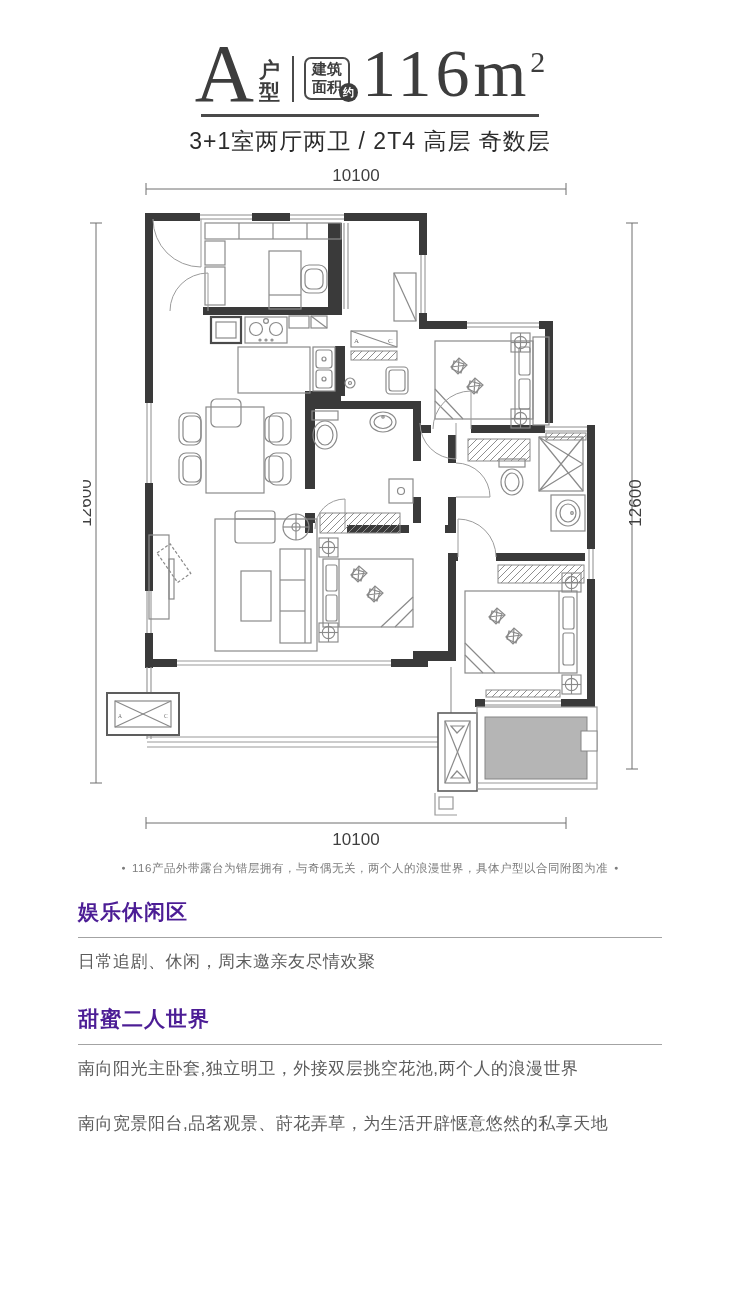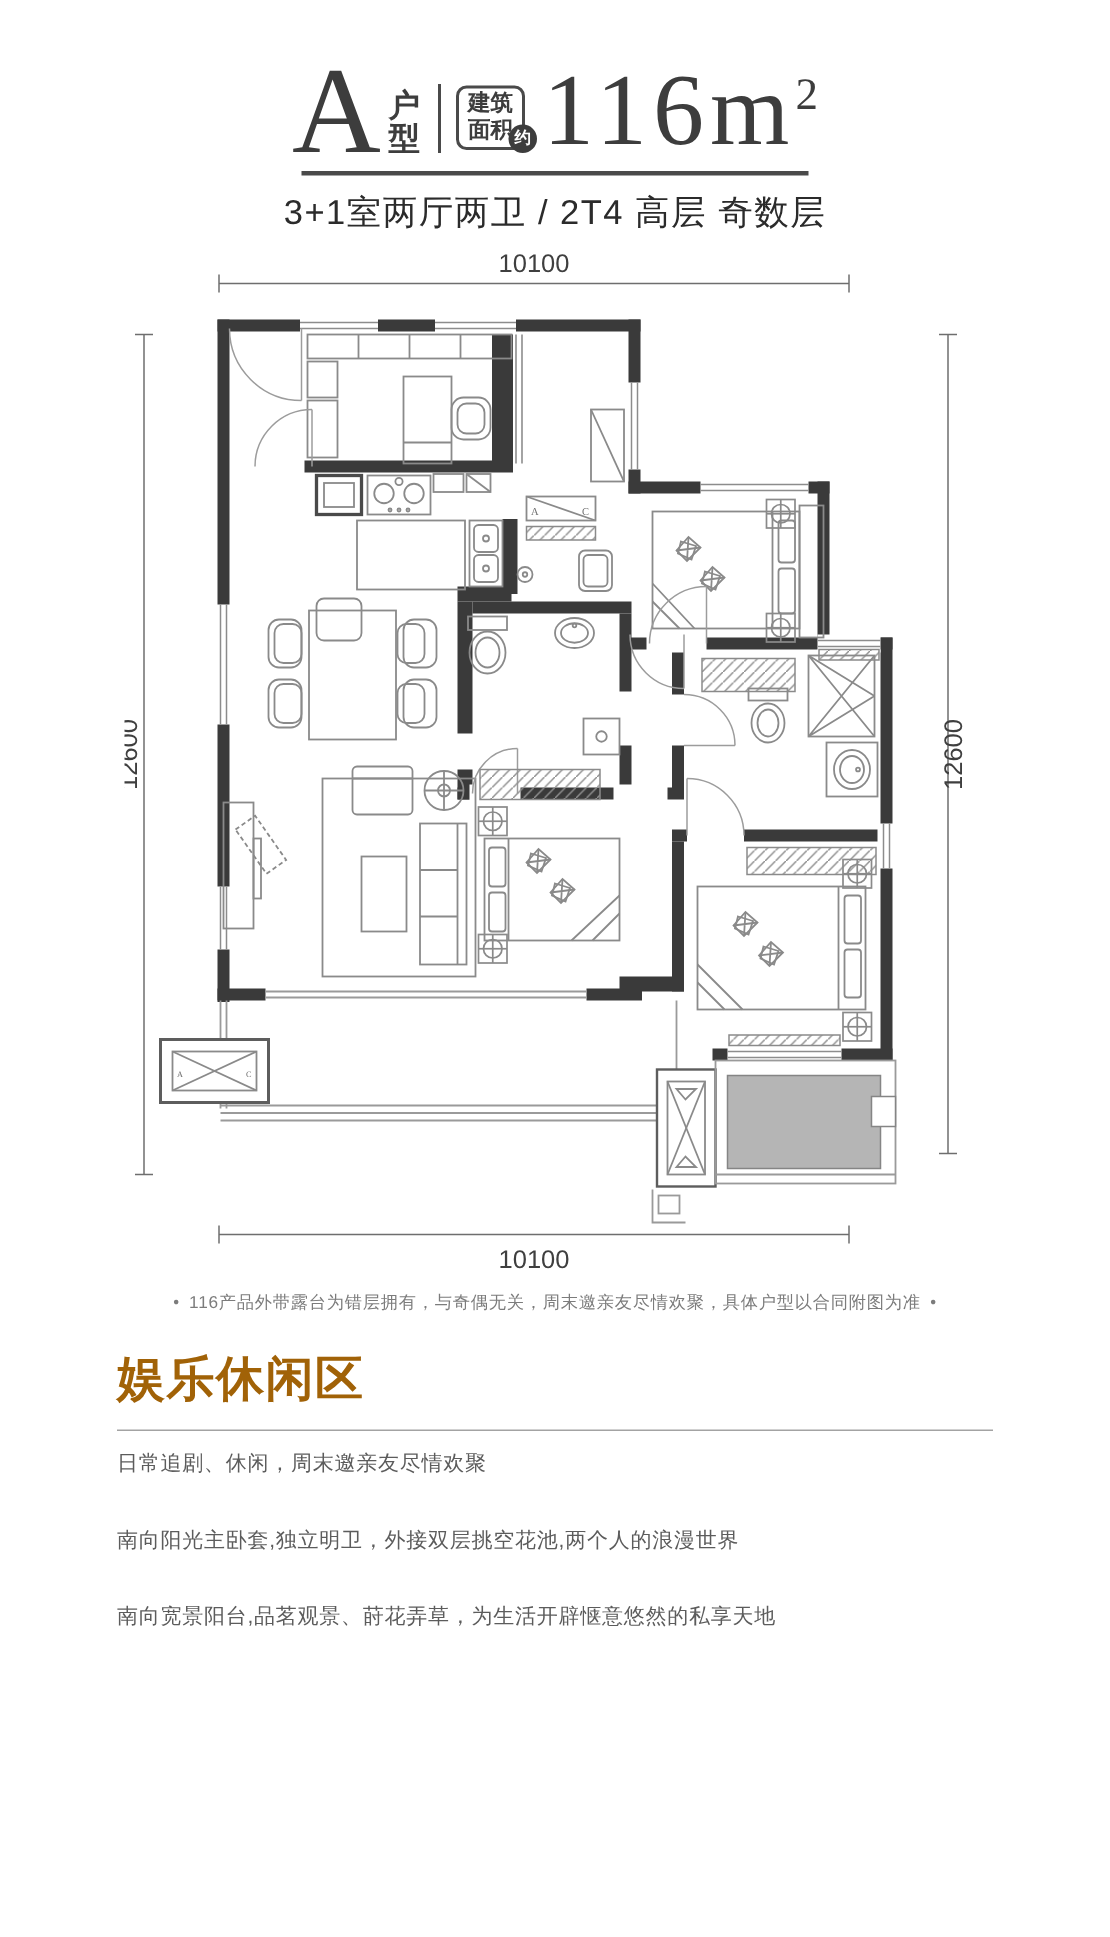--- a/index.html
+++ b/index.html
@@ -34,22 +34,22 @@
   .dimL{stroke:#6e6e6e;stroke-width:1;}
   .dimT{fill:#3f3f3f;font-size:17px;font-family:"Liberation Sans",sans-serif;}
   .hat{fill:url(#hatch);stroke:#8a8a8a;stroke-width:1;}
   .tiny{fill:#6e6e6e;font-size:7px;font-family:"Liberation Serif",serif;}
   .tiny2{fill:#6e6e6e;font-size:5.5px;font-family:"Liberation Serif",serif;}
   
   .note{margin-top:10px;text-align:center;font-size:11.5px;color:var(--note);letter-spacing:0.5px;}
   .note .blt{font-size:7px;vertical-align:2px;padding:0 6px;}
   .sections{margin:22px 78px 0 78px;}
   .section{margin-bottom:30px;}
-  .section h2{font-size:32px;font-weight:700;color:#a16207;letter-spacing:1px;padding-bottom:11px;border-bottom:1px solid var(--rule);}
-  .section p{font-size:14px;color:#5c5c5c;line-height:1.5;margin-top:11px;letter-spacing:0.5px;}
+  .section h2{font-size:21px;font-weight:700;color:#4c1d95;letter-spacing:1px;padding-bottom:11px;border-bottom:1px solid var(--rule);}
+  .section p{font-size:17px;color:#5c5c5c;line-height:1.5;margin-top:11px;letter-spacing:0.5px;}
 </style>
 </head>
 <body>
 
 <div class="header">
   <div class="h-row">
     <div class="h-letter">A</div>
     <div class="h-type">
       <span>户</span>
       <span>型</span>
@@ -422,27 +422,28 @@
       <use href="#xpil" transform="translate(421,466)"></use>
       <path d="M382,482 L412,512 M382,494 L400,512" class="furnN"></path>
     </g>
     <path d="M 413,396 A 38 38 0 0 0 375,358" class="arc"></path>
     <line x1="375" y1="396" x2="375" y2="358" class="arc"></line>
   </g>
 </svg>
 </div>
 
 <div class="note">
-  <span class="blt">●</span><span>116产品外带露台为错层拥有，与奇偶无关，周末邀亲友尽情欢聚，具体户型以合同附图为准</span><span class="blt">●</span>
+  <span class="blt">●</span><span>116产品外带露台为错层拥有，与奇偶无关，两个人的浪漫世界，具体户型以合同附图为准</span><span class="blt">●</span>
 </div>
 
 <div class="sections">
   <div class="section">
     <h2>娱乐休闲区</h2>
     <p>日常追剧、休闲，周末邀亲友尽情欢聚</p>
   </div>
   <div class="section">
+    <h2>甜蜜二人世界</h2>
     <p>南向阳光主卧套,独立明卫，外接双层挑空花池,两个人的浪漫世界</p>
   </div>
   <div class="section">
     <p>南向宽景阳台,品茗观景、莳花弄草，为生活开辟惬意悠然的私享天地</p>
   </div>
 </div>
 
 </body></html>

